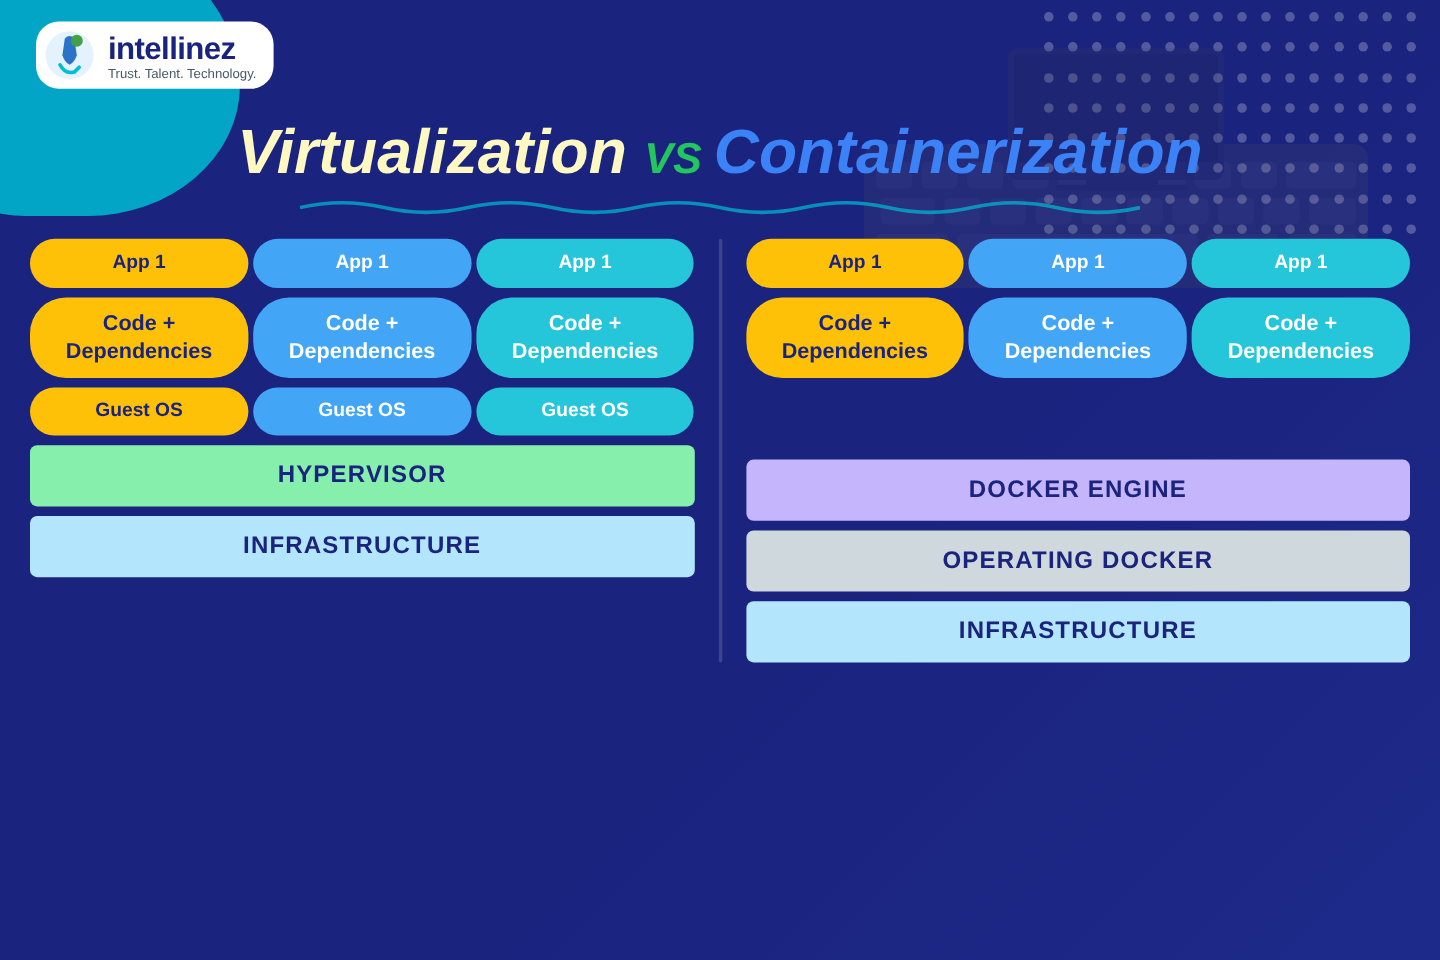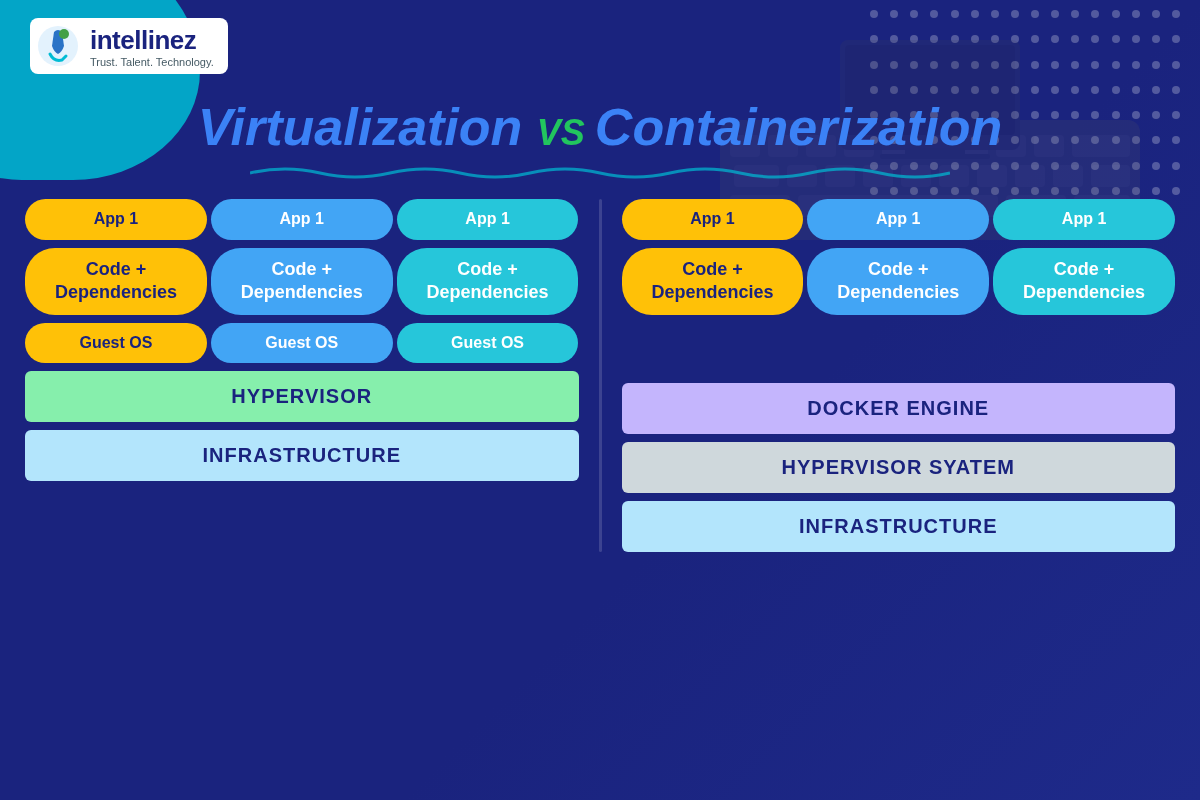--- a/index.html
+++ b/index.html
@@ -58,38 +58,38 @@
     }
 
     .logo-text-group {
       display: flex;
       flex-direction: column;
     }
 
     
     .logo-bg {
       background: white;
-      border-radius: 8px;
+      border-radius: 19px;
       padding: 6px 14px 6px 6px;
       display: flex;
       align-items: center;
       gap: 10px;
     }
 
     
     .main-title {
       font-size: 52px;
       font-weight: 900;
       text-align: center;
       margin: 5px 0 30px 0;
       width: 100%;
     }
 
     .title-virt {
-      color: #3b82f6;
+      color: #fef9c3;
       font-style: italic;
     }
     .title-vs {
       color: #22c55e;
       font-style: italic;
       font-size: 36px;
     }
     .title-container {
       color: #3b82f6;
       font-style: italic;
@@ -387,20 +387,20 @@
 
       <div class="pill-row">
         <div class="pill pill-yellow pill-sm">Code +<br>Dependencies</div>
         <div class="pill pill-blue pill-sm">Code +<br>Dependencies</div>
         <div class="pill pill-teal pill-sm">Code +<br>Dependencies</div>
       </div>
 
       <div style="height:52px;"></div>
 
       <div class="layer-box layer-cyan" style="background:#c4b5fd;">DOCKER ENGINE</div>
-      <div class="layer-box layer-gray">HYPERVISOR SYATEM</div>
+      <div class="layer-box layer-gray">OPERATING DOCKER</div>
       <div class="layer-box layer-cyan" style="background:#b3e5fc;">INFRASTRUCTURE</div>
 
     </div>
 
   </div>
 
 </div>
 
 </body></html>

